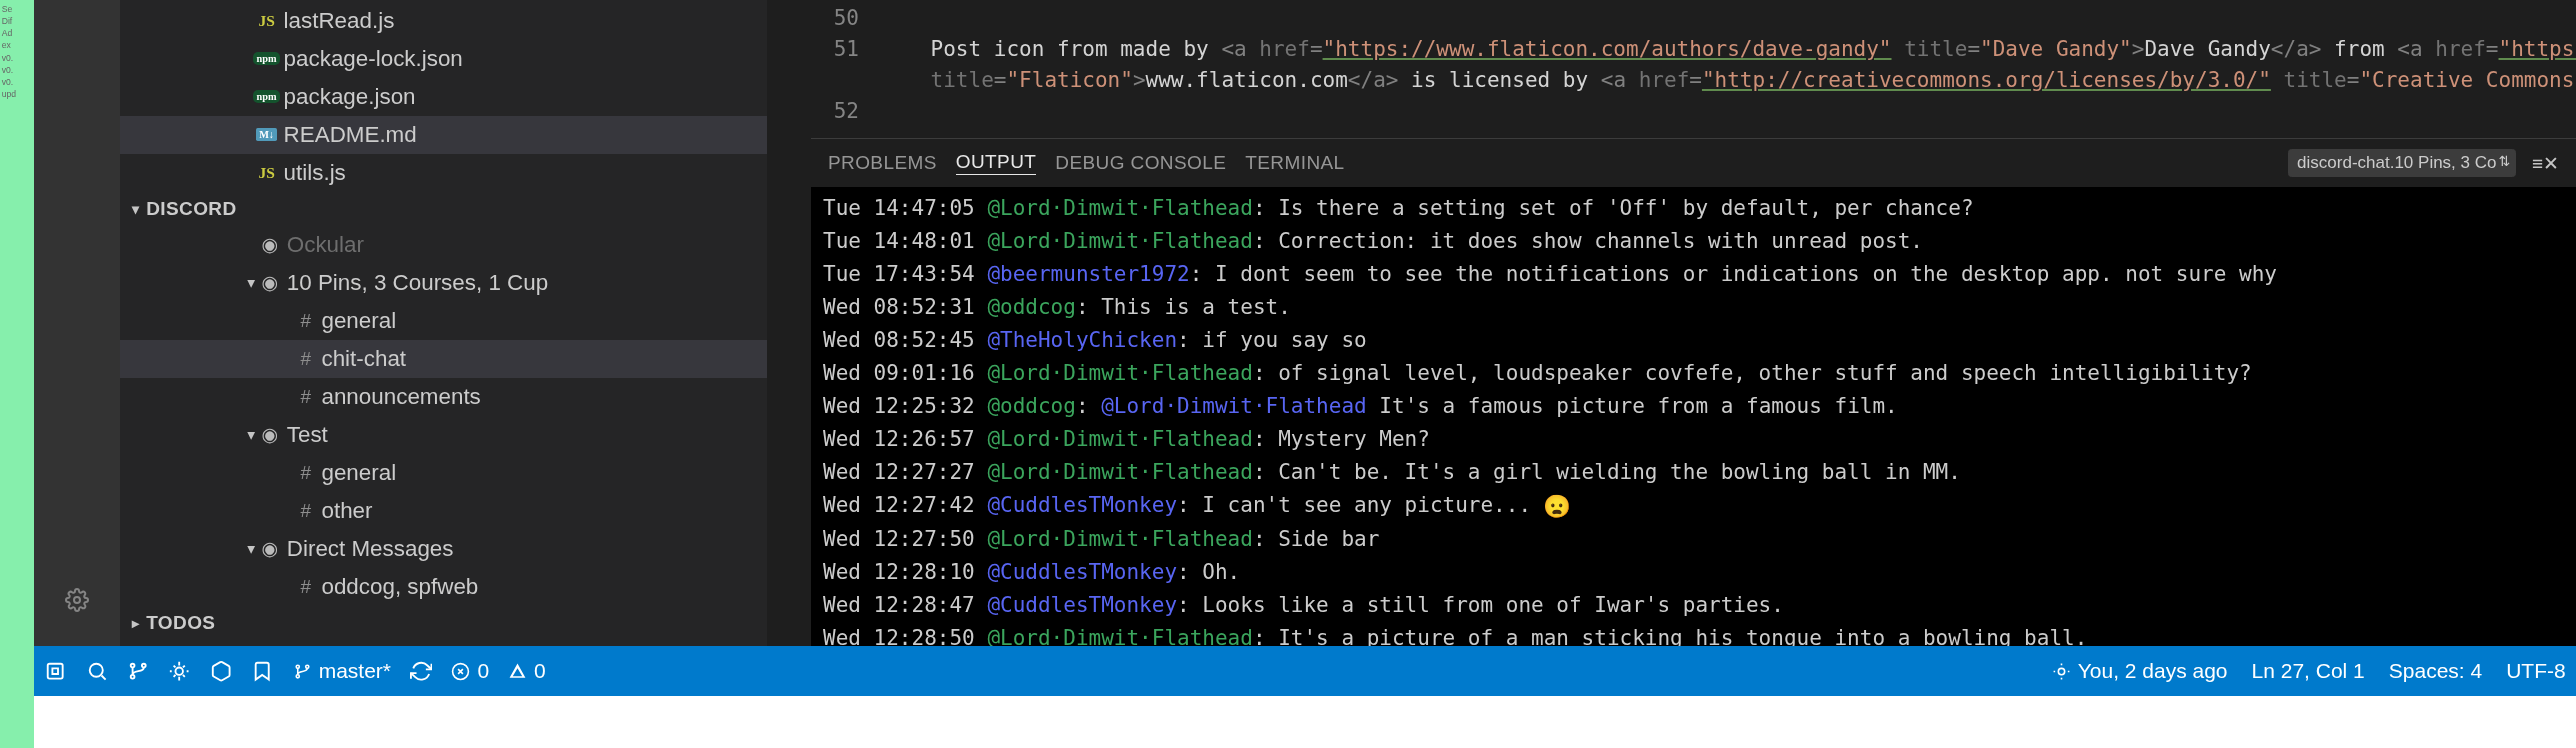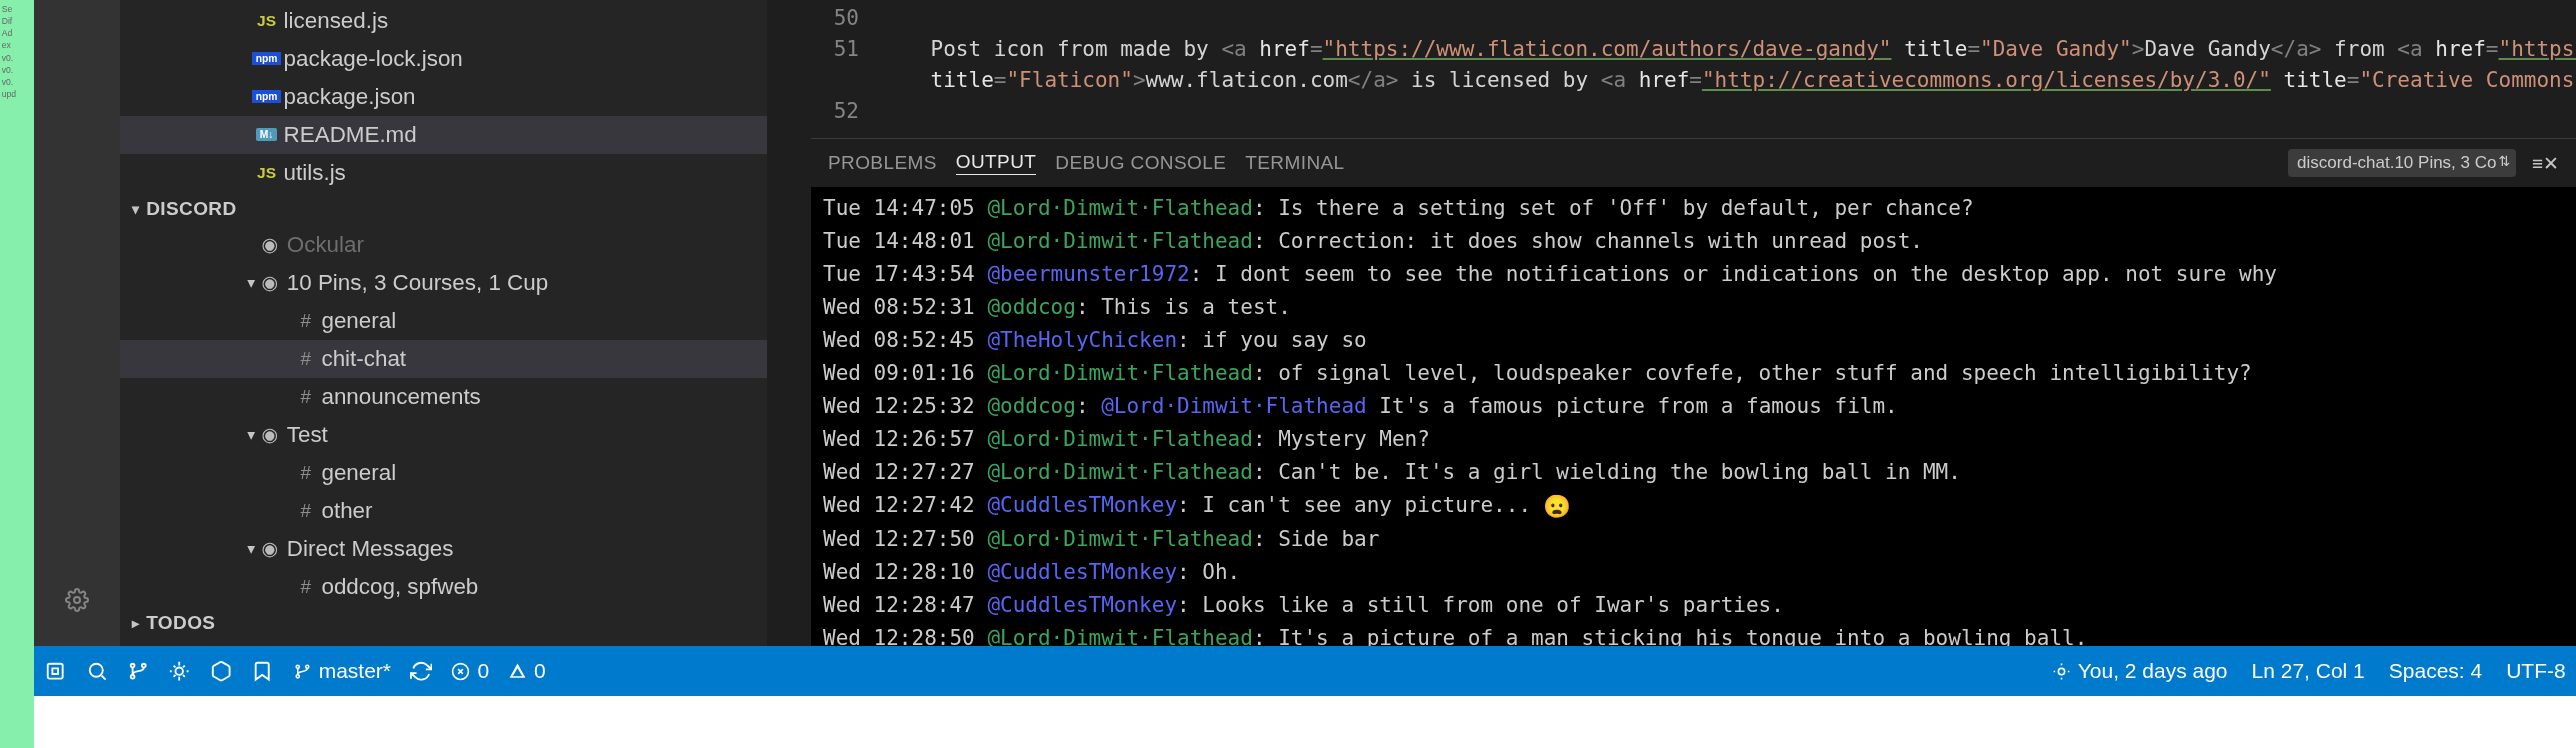--- a/index.html
+++ b/index.html
@@ -82,28 +82,29 @@
     text-align: center;
     color: #c5c5c5;
     font-size: 15.5px;
   }
   .file-icon {
     width: 34px;
     display: inline-flex;
     align-items: flex-end;
     justify-content: center;
     font-size: 15.5px;
+    font-family: Liberation Serif, serif;
   }
   .ficon-js { color: #cbcb41; font-weight: bold; font-size: 15.5px; }
   .ficon-npm {
-    background: #1d4ed8;
+    background: #14532d;
     color: #fff;
     font-size: 10.3px;
     padding: 0.9px 3.4px;
-    border-radius: 0;
+    border-radius: 5px;
     font-weight: bold;
   }
   .ficon-md {
     background: #519aba;
     color: #fff;
     font-size: 10.3px;
     padding: 0.9px 3.4px;
     border-radius: 1.7px;
     font-weight: bold;
   }
@@ -141,21 +142,21 @@
   }
   .gutter {
     width: 69px;
     text-align: right;
     color: #858585;
     padding-right: 21px;
   }
   .code-lines { flex: 1; min-width: 0; overflow: hidden; }
   .tok-txt { color: #d4d4d4; }
   .tok-tag { color: #808080; }
-  .tok-attr { color: #e5e5e5; margin-top: 24px; }
+  .tok-attr { color: #737373; margin-top: 24px; }
   .tok-str { color: #ce9178; }
   .tok-link { color: #ce9178; text-decoration: underline; text-decoration-color: #608b4e; }
   .tok-content { color: #d4d4d4; }
 
   .panel {
     flex: 1;
     background: #1e1e1e;
     border-top: 0.9px solid #3c3c3c;
     display: flex;
     flex-direction: column;
@@ -266,21 +267,21 @@
       </div>
     </div>
 
     <div class="sidebar">
       <div class="tree" id="tree">
           <div class="tree-row">
             <span class="indent" style="width:121px"></span>
             <span class="file-icon">
               <span class="ficon-js">JS</span>
             </span>
-            <span>licensed.js</span>
+            <span>lastRead.js</span>
           </div>
           <div class="tree-row">
             <span class="indent" style="width:121px"></span>
             <span class="file-icon">
               <span class="ficon-npm">npm</span>
             </span>
             <span>package-lock.json</span>
           </div>
           <div class="tree-row">
             <span class="indent" style="width:121px"></span>

